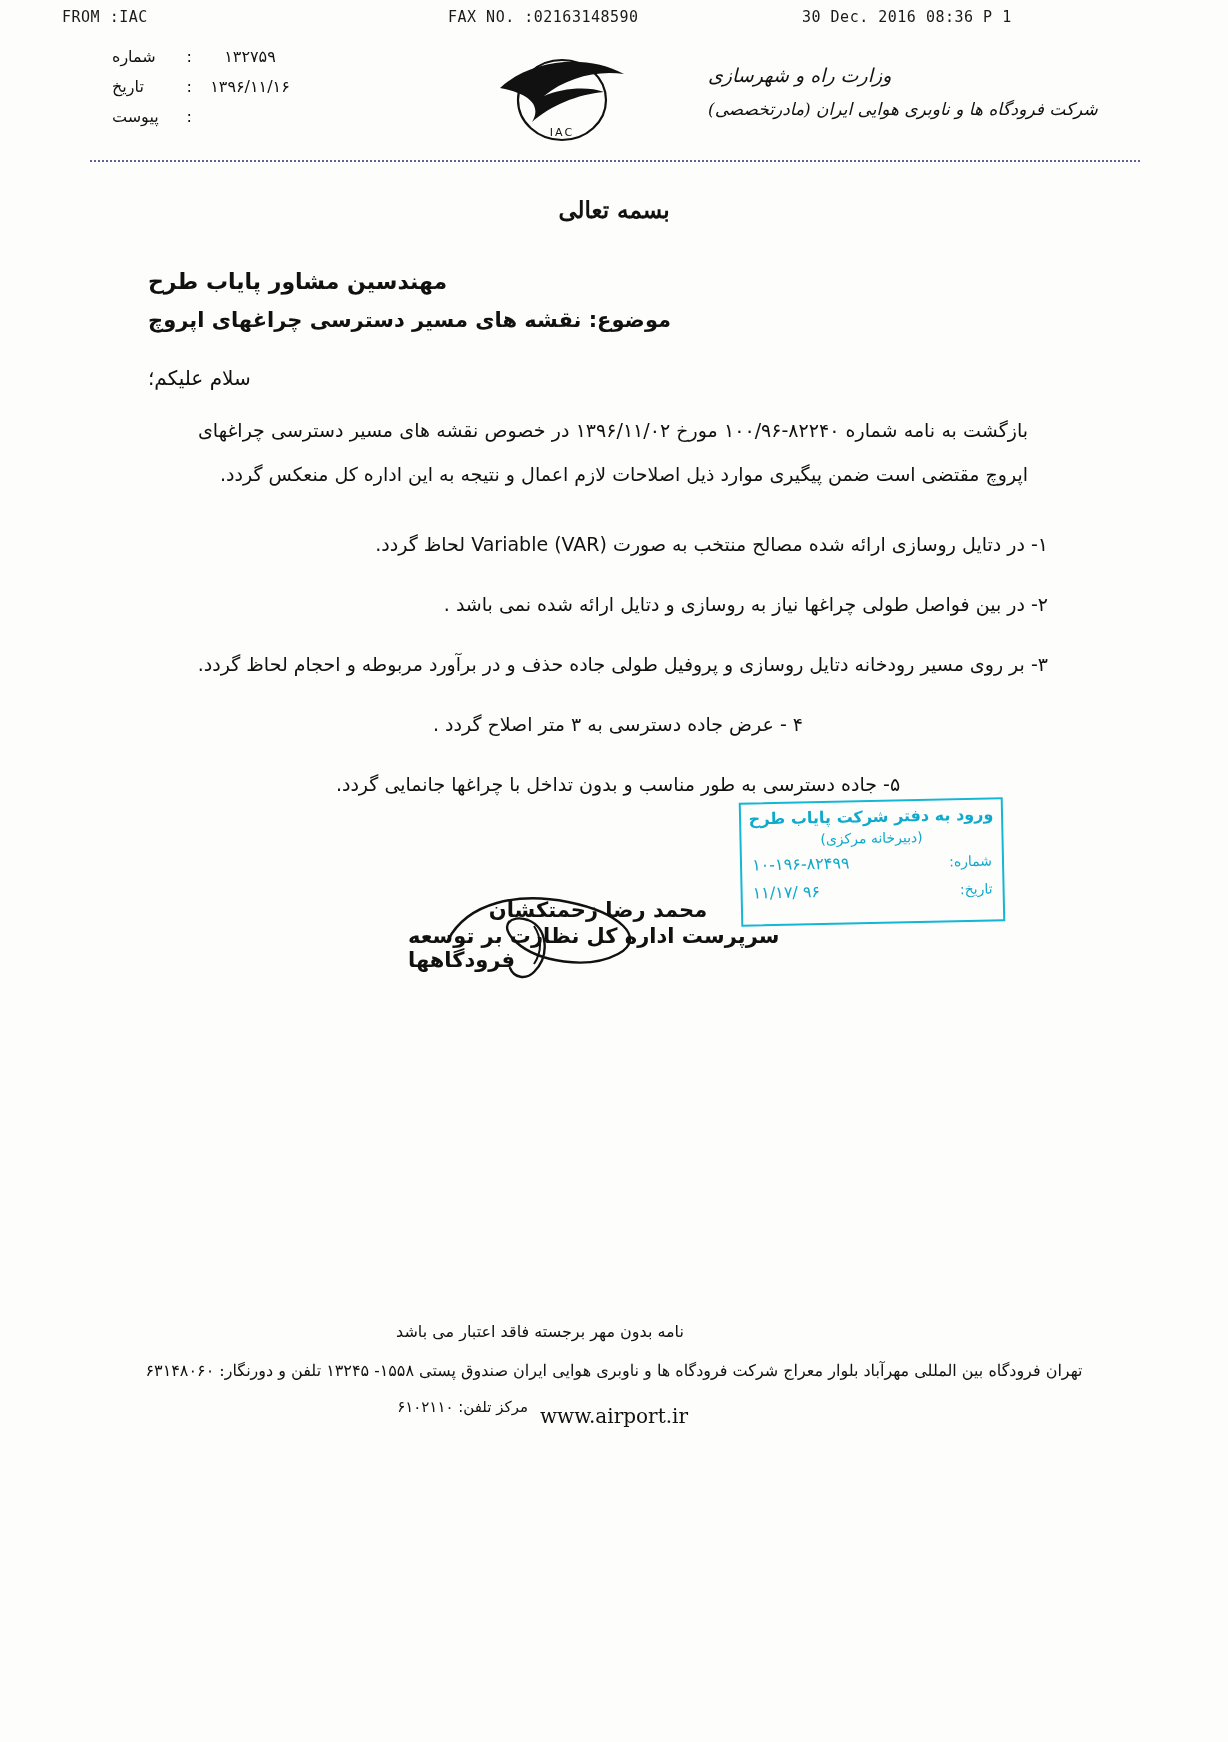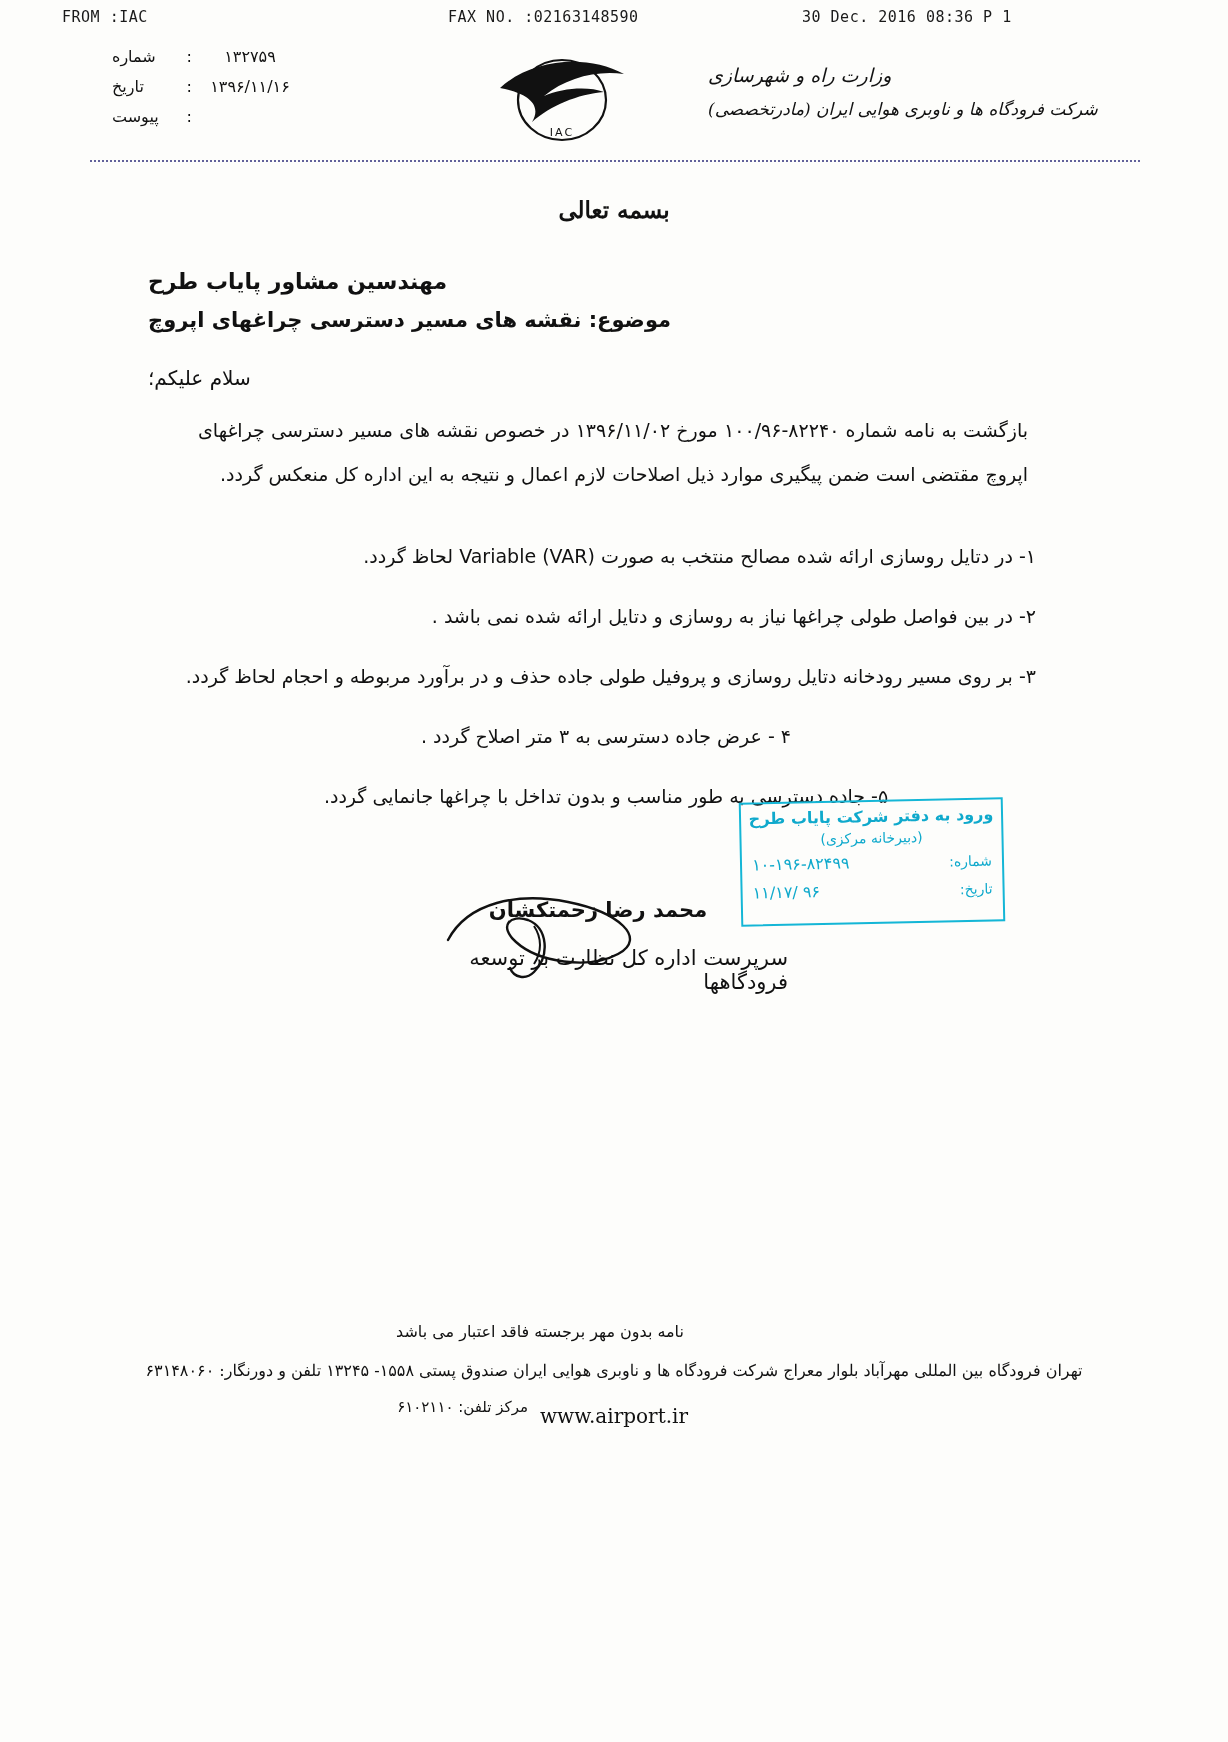--- a/index.html
+++ b/index.html
@@ -155,21 +155,21 @@
   .items {
     position: absolute;
     top: 522px;
     right: 180px;
     width: 860px;
     direction: rtl;
     font-size: 19px;
     line-height: 44px;
     color: #111;
     list-style: none;
-    margin: 12px;
+    margin: 0;
     padding: 0;
   }
   .items li {
     margin-bottom: 16px;
     text-align: justify;
   }
   .items li.center-ish { text-align: center; }
 
   
   .stamp {
@@ -212,26 +212,26 @@
     top: 898px;
     right: 470px;
     width: 320px;
     text-align: center;
     font-size: 21px;
     font-weight: bold;
     color: #111;
   }
   .sig-title {
     position: absolute;
-    top: 946px;
+    top: 924px;
     right: 440px;
     width: 380px;
-    text-align: right;
+    text-align: left;
     font-size: 21px;
-    font-weight: normal;
+    font-weight: bold;
     color: #111;
   }
   .sig-mark {
     position: absolute;
     top: 880px;
     right: 560px;
     width: 230px;
     height: 110px;
   }
 

